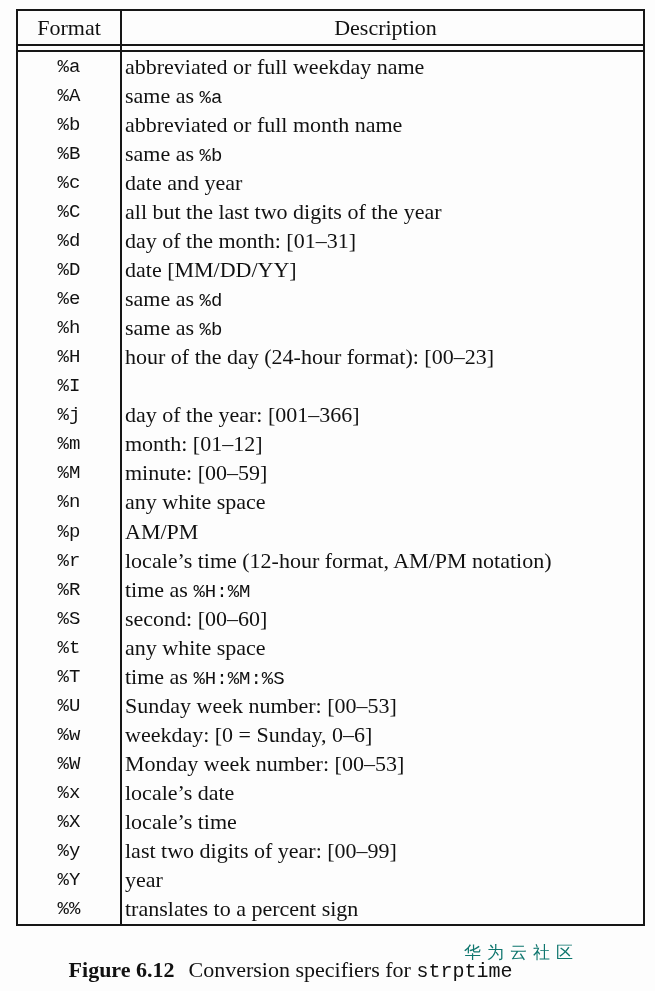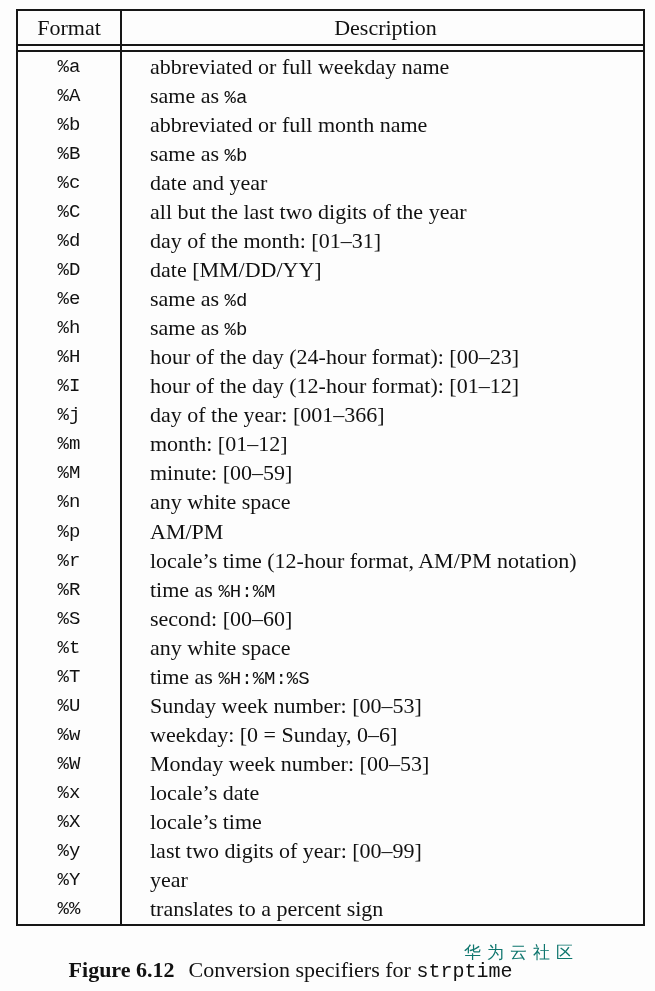--- a/index.html
+++ b/index.html
@@ -57,21 +57,21 @@
     align-items: center;
   }
   .col-format {
     width: 102px;
     flex: 0 0 102px;
     text-align: center;
     box-sizing: border-box;
   }
   .col-desc {
     flex: 1;
-    padding-left: 30px;
+    padding-left: 5px;
     box-sizing: border-box;
     white-space: nowrap;
   }
   .th {
     font-size: 22px;
     text-align: center;
   }
   .thead .col-desc {
     padding-left: 8px;
   }
@@ -170,21 +170,20 @@
         <div class="row">
           <div class="col-format code">%h</div>
           <div class="col-desc"><span>same as </span><span class="inline-code">%b</span></div>
         </div>
         <div class="row">
           <div class="col-format code">%H</div>
           <div class="col-desc"><span>hour of the day (24-hour format): [00–23]</span></div>
         </div>
         <div class="row">
           <div class="col-format code">%I</div>
-          <div class="col-desc"><span>hour of the day (12-hour format): [01–12]</span></div>
         </div>
         <div class="row">
           <div class="col-format code">%j</div>
           <div class="col-desc"><span>day of the year: [001–366]</span></div>
         </div>
         <div class="row">
           <div class="col-format code">%m</div>
           <div class="col-desc"><span>month: [01–12]</span></div>
         </div>
         <div class="row">

